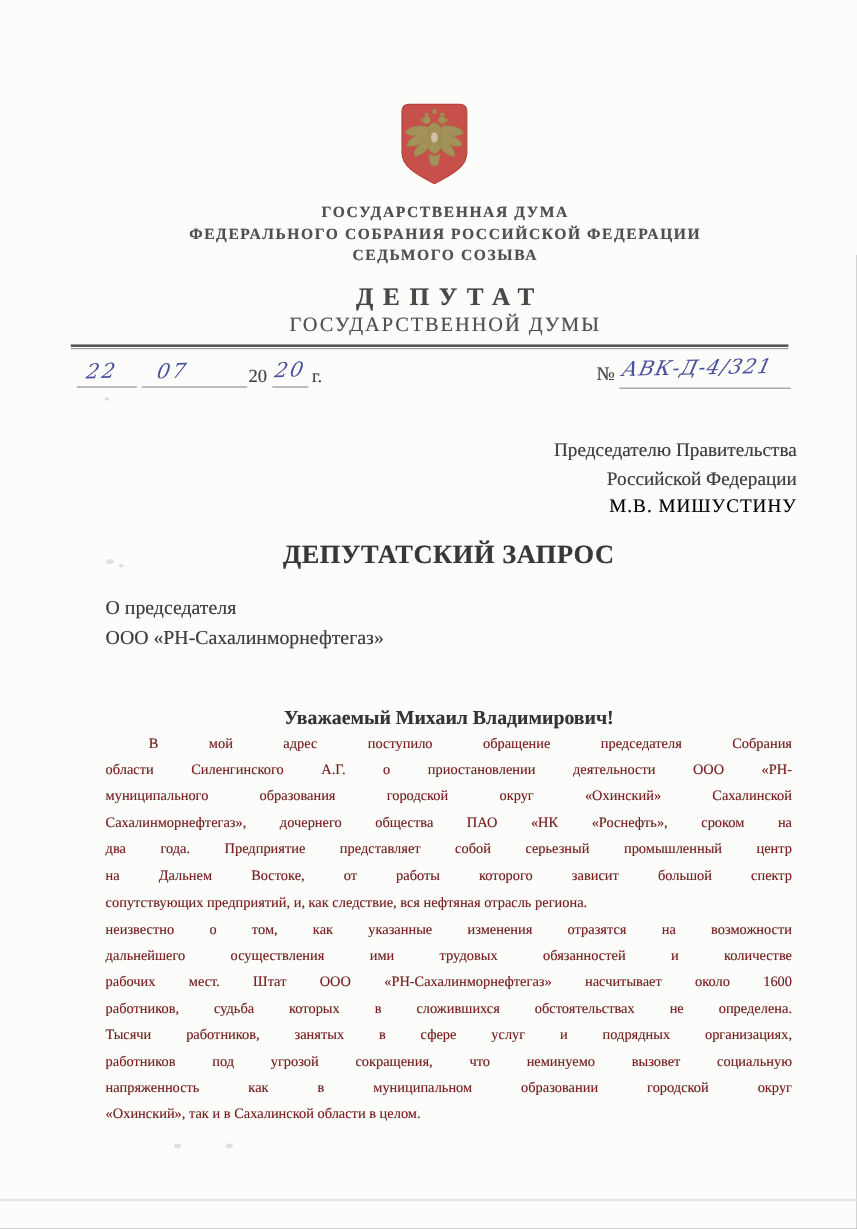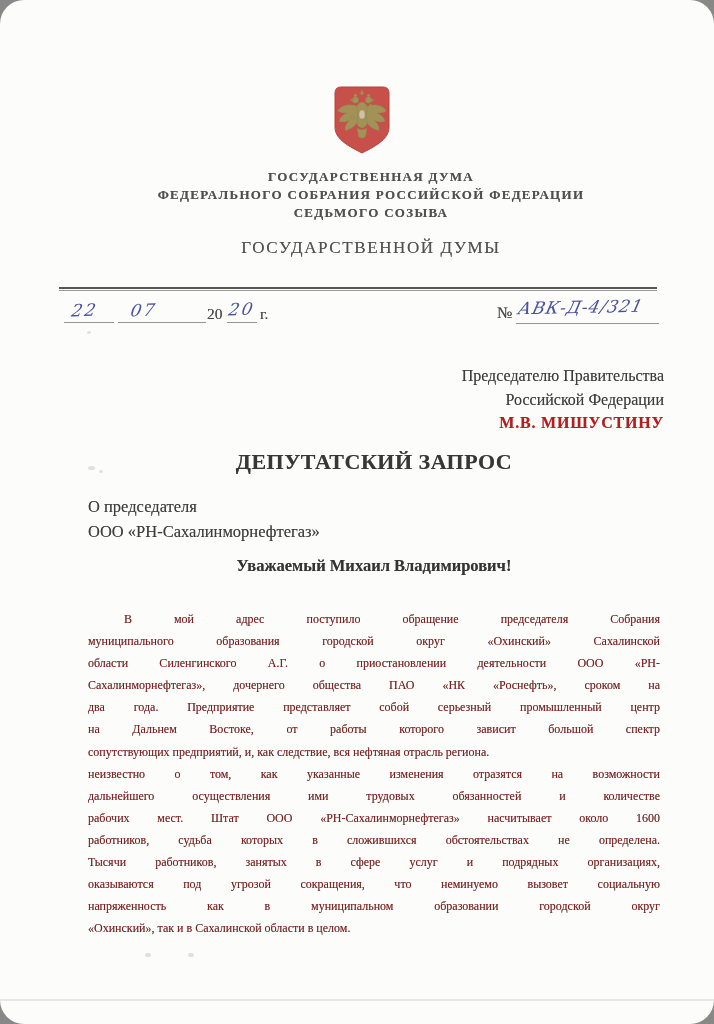--- a/index.html
+++ b/index.html
@@ -1,54 +1,54 @@
 <!DOCTYPE html>
 <html><head>
 <meta charset="utf-8">
 <style>
   html,body{margin:0;padding:0;background:#888;}
   .page{
     position:relative;width:714px;height:1024px;margin:0 auto;
     background:#fcfcfa;overflow:hidden;
-    font-family:"Liberation Serif", serif;color:#3c3c3c;border-radius:24px;
+    font-family:"Liberation Serif", serif;color:#3c3c3c;
   }
   .soft{ text-shadow:0 0 .6px rgba(70,70,70,.55); }
 
   
   .emblem{position:absolute;left:331px;top:84px;width:62px;height:73px;filter:blur(.3px);}
 
   
   .head{position:absolute;left:28px;top:168px;width:686px;text-align:center;color:#505050;}
   .head .org{font-size:13px;font-weight:bold;letter-spacing:1.3px;line-height:18px;}
   .head .dep-title{margin-top:13px;font-size:21px;font-weight:bold;letter-spacing:8px;padding-left:8px;color:#484848;line-height:24px;}
-  .head .dep-sub{margin-top:16px;font-size:17px;letter-spacing:1.6px;line-height:20px;color:#515151;}
+  .head .dep-sub{margin-top:2px;font-size:17px;letter-spacing:1.6px;line-height:20px;color:#515151;}
 
   .rule{position:absolute;left:59px;top:287px;width:598px;height:4px;
     background:linear-gradient(#565656 0 2px, transparent 2px 3px, #9a9a9a 3px 4px);}
 
   
   .printed{position:absolute;font-size:15.5px;color:#474747;}
   .uline{position:absolute;height:1px;background:#949494;}
   .hand{
     position:absolute;font-family:"DejaVu Serif", serif;font-style:italic;
     color:#4b519d;transform:skewX(-12deg) rotate(-2deg);letter-spacing:2px;
     font-size:17px;white-space:nowrap;
   }
   .hand.num{letter-spacing:1px;transform:skewX(-14deg) rotate(-1.2deg);}
 
   
   .addressee{position:absolute;left:436px;top:364px;width:228px;text-align:right;
     font-size:16px;line-height:23.5px;color:#3d3d3d;}
-  .addressee .strong{font-weight:bold;letter-spacing:.8px;color:#b91c1c;}
+  .addressee .strong{font-weight:normal;letter-spacing:.8px;color:#000000;}
 
   
   .doc-title{position:absolute;left:88px;top:449px;width:572px;text-align:center;
     font-size:22px;font-weight:bold;letter-spacing:.5px;color:#373737;}
   .subject{position:absolute;left:88px;top:495px;font-size:16.5px;line-height:24.5px;color:#3d3d3d;}
-  .salutation{position:absolute;left:88px;top:556px;width:572px;text-align:center;
+  .salutation{position:absolute;left:88px;top:588px;width:572px;text-align:center;
     font-size:16.5px;font-weight:bold;color:#343434;}
 
   
   .body-block{position:absolute;left:88px;top:608px;width:572px;font-size:12px;line-height:22.1px;color:#7f1d1d;}
   .jline{text-align:justify;text-align-last:justify;}
   .jline.first{padding-left:36px;}
   .jline.plast{text-align-last:left;}
 
   
   .speck{position:absolute;border-radius:50%;background:#c9c9c9;opacity:.55;}
@@ -78,20 +78,21 @@
         <circle cx="21.5" cy="33.5" r="1.8"></circle>
       </g>
       <ellipse cx="31" cy="30.5" rx="3" ry="4.6" fill="#cfc0a6" stroke="#8b7c48" stroke-width="0.3"></ellipse>
     </svg>
   </div>
 
   <div class="head">
     <div class="org soft">ГОСУДАРСТВЕННАЯ ДУМА</div>
     <div class="org soft">ФЕДЕРАЛЬНОГО СОБРАНИЯ РОССИЙСКОЙ ФЕДЕРАЦИИ</div>
     <div class="org soft">СЕДЬМОГО СОЗЫВА</div>
+    <div class="dep-title soft">ДЕПУТАТ</div>
     <div class="dep-sub soft">ГОСУДАРСТВЕННОЙ ДУМЫ</div>
   </div>
 
   <div class="rule"></div>
 
   <span class="hand" style="left:72px;top:300px;">22</span>
   <div class="uline" style="left:64px;top:322px;width:50px;"></div>
   <span class="hand" style="left:131px;top:300px;">07</span>
   <div class="uline" style="left:118px;top:322px;width:88px;"></div>
   <span class="printed soft" style="left:207px;top:305px;">20</span>
@@ -111,33 +112,33 @@
 
   <div class="doc-title soft">ДЕПУТАТСКИЙ ЗАПРОС</div>
   <div class="subject">
     <div class="soft">О председателя</div>
     <div class="soft">ООО «РН-Сахалинморнефтегаз»</div>
   </div>
   <div class="salutation soft">Уважаемый Михаил Владимирович!</div>
 
   <div class="body-block">
     <div class="jline first soft">В мой адрес поступило обращение председателя Собрания</div>
+    <div class="jline soft">области Силенгинского А.Г. о приостановлении деятельности ООО «РН-</div>
     <div class="jline soft">муниципального образования городской округ «Охинский» Сахалинской</div>
-    <div class="jline soft">области Силенгинского А.Г. о приостановлении деятельности ООО «РН-</div>
     <div class="jline soft">Сахалинморнефтегаз», дочернего общества ПАО «НК «Роснефть», сроком на</div>
     <div class="jline soft">два года. Предприятие представляет собой серьезный промышленный центр</div>
     <div class="jline soft">на Дальнем Востоке, от работы которого зависит большой спектр</div>
     <div class="jline plast soft">сопутствующих предприятий, и, как следствие, вся нефтяная отрасль региона.</div>
 
     <div class="jline soft">неизвестно о том, как указанные изменения отразятся на возможности</div>
     <div class="jline soft">дальнейшего осуществления ими трудовых обязанностей и количестве</div>
     <div class="jline soft">рабочих мест. Штат ООО «РН-Сахалинморнефтегаз» насчитывает около 1600</div>
     <div class="jline soft">работников, судьба которых в сложившихся обстоятельствах не определена.</div>
     <div class="jline soft">Тысячи работников, занятых в сфере услуг и подрядных организациях,</div>
-    <div class="jline soft">оказываются под угрозой сокращения, что неминуемо вызовет социальную</div>
+    <div class="jline soft">работников под угрозой сокращения, что неминуемо вызовет социальную</div>
     <div class="jline soft">напряженность как в муниципальном образовании городской округ</div>
     <div class="jline plast soft">«Охинский», так и в Сахалинской области в целом.</div>
   </div>
 
   <div class="speck" style="left:88px;top:466px;width:7px;height:4px;"></div>
   <div class="speck" style="left:99px;top:470px;width:4px;height:3px;"></div>
   <div class="speck" style="left:87px;top:331px;width:4px;height:3px;"></div>
   <div class="speck" style="left:145px;top:953px;width:6px;height:4px;"></div>
   <div class="speck" style="left:188px;top:953px;width:6px;height:4px;"></div>
   <div class="scanband"></div>

